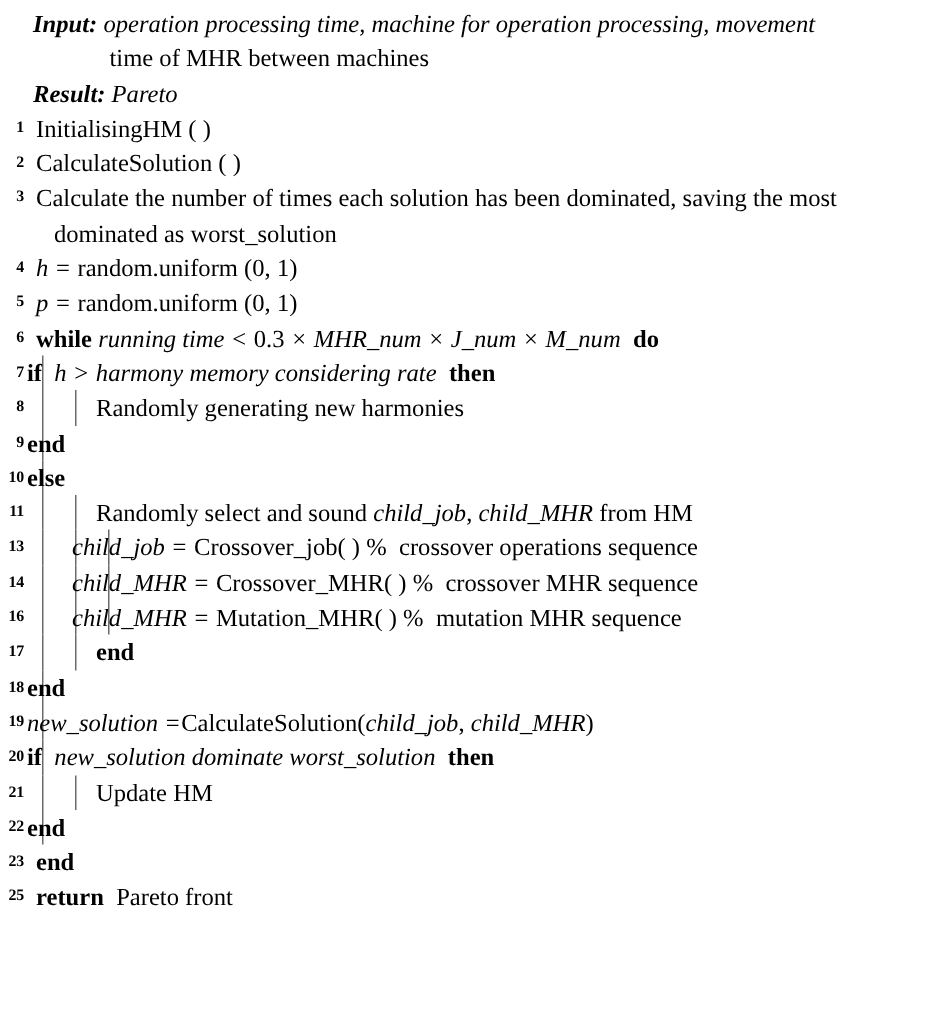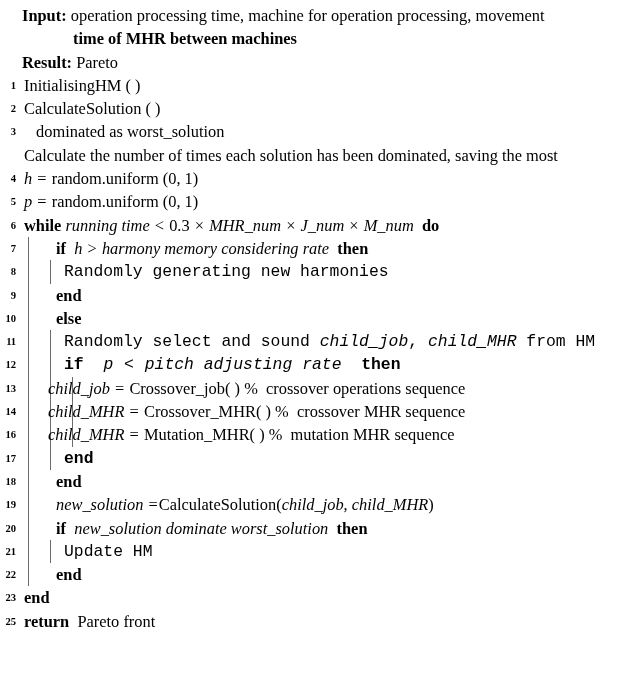--- a/index.html
+++ b/index.html
@@ -25,30 +25,30 @@
 
   
   .head-block {
     padding-top: 4px;
   }
   .head-row {
     position: relative;
     padding-left: 22px;
     padding-right: 6px;
     min-height: 23.3px;
+    font-style: italic;
   }
   .head-label {
     font-weight: bold;
   }
   .head-cont {
     position: relative;
     padding-left: 73px;
     padding-right: 17px;
     min-height: 23.3px;
-    font-weight: bold;
   }
 
   
   .code-line {
     position: relative;
     min-height: 23.3px;
     padding-right: 4px;
   }
   .lineno {
     position: absolute;
@@ -60,22 +60,22 @@
     line-height: 23.3px;
     font-weight: bold;
     letter-spacing: -0.1px;
   }
   .line-body {
     position: relative;
     min-height: 23.3px;
   }
   
   .ind0 .line-body { padding-left: 24px; }
-  .ind1 .line-body { padding-left: 56px; }
-  .ind2 .line-body { padding-left: 64px; font-family: Liberation Mono, monospace; }
+  .ind1 .line-body { padding-left: 18px; }
+  .ind2 .line-body { padding-left: 64px; }
   .ind3 .line-body { padding-left: 48px; }
 
   
   .wrap-cont {
     display: block;
     padding-left: 12px;
   }
 
   
   .guide {
@@ -128,22 +128,22 @@
   <div class="code-line ind0">
     <span class="lineno">2</span>
     <div class="line-body">
       <span class="rm">CalculateSolution ( )</span>
     </div>
   </div>
 
   <div class="code-line ind0">
     <span class="lineno">3</span>
     <div class="line-body">
+      <span class="rm">Calculate the number of times each solution has been dominated, saving the most</span>
       <span class="rm wrap-cont">dominated as worst_solution</span>
-      <span class="rm">Calculate the number of times each solution has been dominated, saving the most</span>
     </div>
   </div>
 
   <div class="code-line ind0">
     <span class="lineno">4</span>
     <div class="line-body">
       <span class="var">h</span>
       <span class="op">=</span>
       <span class="rm">random.uniform (0, 1)</span>
     </div>
@@ -214,32 +214,20 @@
 
   <div class="code-line ind2">
     <span class="lineno">11</span>
     <span class="guide g1"></span>
     <span class="guide g2"></span>
     <div class="line-body">
       <span class="rm">Randomly select and sound </span><span class="var">child_job</span><span class="rm">, </span><span class="var">child_MHR</span><span class="rm"> from HM</span>
     </div>
   </div>
 
-  <div class="code-line ind2">
-    <span class="lineno">12</span>
-    <span class="guide g1"></span>
-    <span class="guide g2"></span>
-    <div class="line-body">
-      <span class="kw">if</span>
-      <span class="var">&nbsp;<span>p</span></span>
-      <span class="op">&lt;</span>
-      <span class="var">pitch adjusting rate</span>
-      <span class="kw">&nbsp;<span>then</span></span>
-    </div>
-  </div>
 
   <div class="code-line ind3">
     <span class="lineno">13</span>
     <span class="guide g1"></span>
     <span class="guide g2"></span>
     <span class="guide g3"></span>
     <div class="line-body">
       <span class="var">child_job</span>
       <span class="op">=</span>
       <span class="rm">Crossover_job( )</span>

